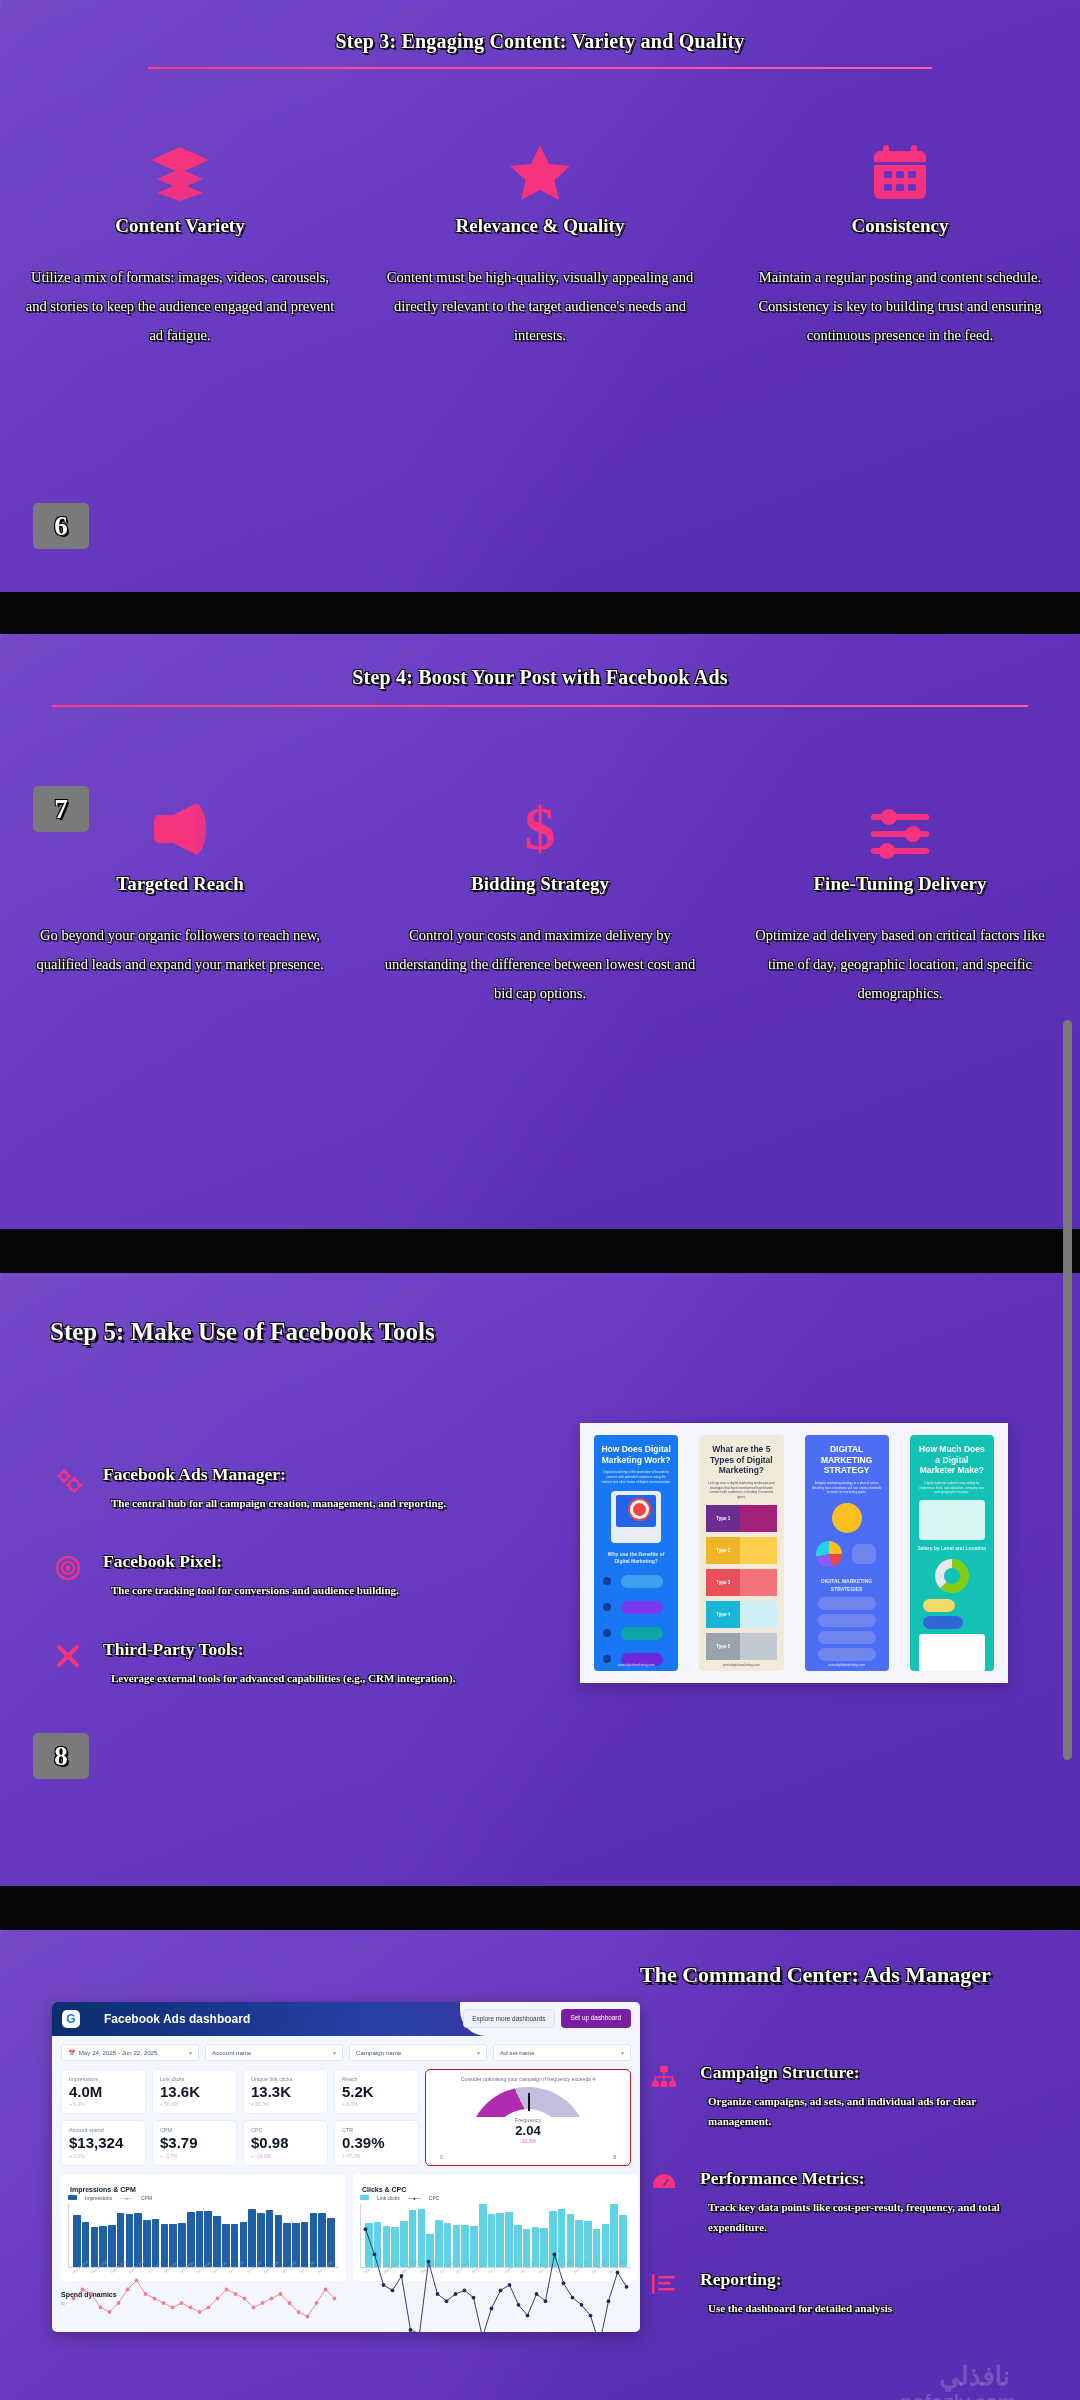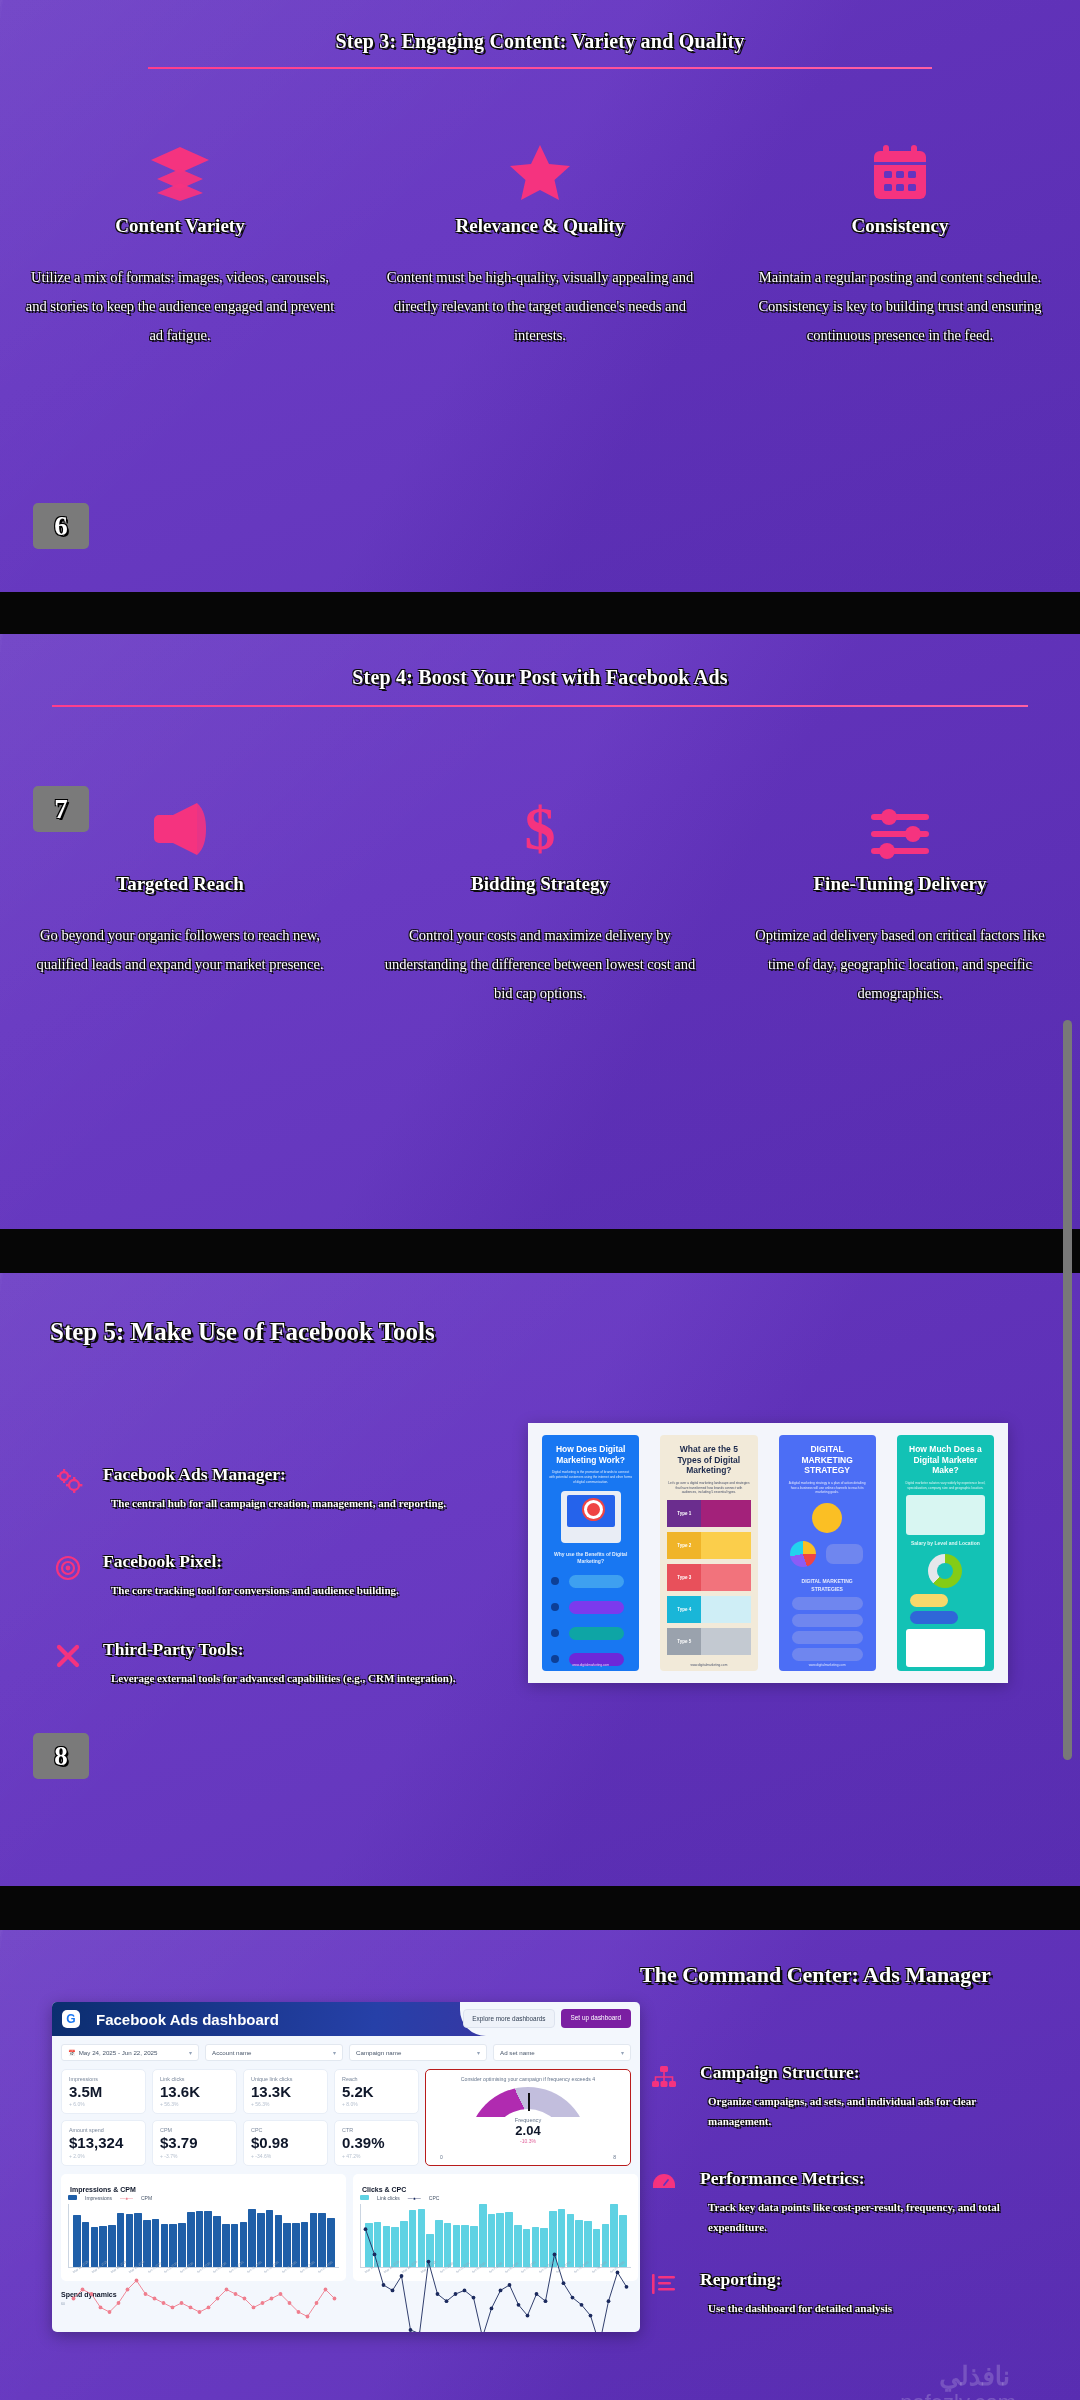--- a/index.html
+++ b/index.html
@@ -64,21 +64,21 @@
     text-shadow: 2px 2px 0 #0c0c0c, -1px -1px 0 #0c0c0c, 1px -1px 0 #0c0c0c, -1px 1px 0 #0c0c0c;
   }
   .b-p {
     color:#fff; font-size:11px; line-height:1.85; margin-top:8px; padding-left:8px;
     text-shadow: 1.6px 1.6px 0 #0c0c0c, -1px -1px 0 #0c0c0c, 1px -1px 0 #0c0c0c, -1px 1px 0 #0c0c0c;
     font-weight: bold;
   }
 
   
   .collage {
-    position:absolute; right:72px; top:150px; width:480px; height:260px;
+    position:absolute; right:72px; top:150px; width:428px; height:260px;
     background:#f3f5fb; z-index:3; display:flex; gap:21px; padding:12px 14px;
     box-shadow:0 3px 14px rgba(0,0,0,.25);
   }
   .ig { flex:1; border-radius:4px; padding:9px 7px; font-family:"Liberation Sans",sans-serif; overflow:hidden; position:relative;}
   .ig-h { font-size:8.5px; font-weight:bold; text-align:center; line-height:1.25; }
   .ig-sub { font-size:3.2px; text-align:center; line-height:1.5; margin-top:5px; opacity:.85;}
   .ig1 { background:#1877f2; color:#fff;}
   .ig2 { background:#f2ead9; color:#1d2a4d;}
   .ig3 { background:#4c6ef5; color:#fff;}
   .ig4 { background:#13c2b5; color:#fff;}
@@ -100,21 +100,21 @@
 
   
   .dash {
     position:absolute; left:52px; top:72px; width:588px; height:330px;
     background:#f3f7fd; border-radius:5px; overflow:hidden; z-index:3;
     font-family:"Liberation Sans",sans-serif; box-shadow:0 4px 16px rgba(0,0,0,.3);
   }
   .dash-top { height:34px; background:linear-gradient(100deg,#0b2e6f 0%,#2640a8 55%,#4b2da0 100%); display:flex; align-items:center; padding:0 10px; position:relative;}
   .dash-top:after{content:"";position:absolute;right:0;top:0;bottom:0;width:180px;background:#f3f7fd;border-bottom-left-radius:26px;}
   .fbmark{width:18px;height:18px;border-radius:5px;background:#fff;display:flex;align-items:center;justify-content:center;color:#1877f2;font-size:12px;font-weight:bold;}
-  .dash-title{color:#fff;font-size:15px;font-weight:bold;margin-left:8px;padding-left:8px;}
+  .dash-title{color:#fff;font-size:12px;font-weight:bold;margin-left:16px;padding-left:8px;}
   .dash-btns{position:absolute;right:9px;top:7px;display:flex;gap:6px;z-index:2;}
   .btn-g{font-size:6.4px;color:#334155;background:#eef2f9;border:1px solid #dde3ee;border-radius:4px;padding:5px 8px;}
   .btn-p{font-size:6.4px;color:#fff;background:#7b1fa2;border-radius:4px;padding:5px 10px;}
   .filters{display:flex;gap:6px;padding:8px 9px 0;}
   .filt{flex:1;height:17px;background:#fff;border:1px solid #e2e8f0;border-radius:3px;display:flex;align-items:center;padding:0 6px;font-size:6.2px;color:#475569;position:relative;}
   .filt .cv{position:absolute;right:6px;color:#94a3b8;font-size:6px;}
   .kpis{display:flex;gap:6px;padding:8px 9px 0;}
   .kgrid{flex:0 0 358px;display:grid;grid-template-columns:repeat(4,1fr);gap:6px;}
   .kpi{background:#fff;border:1px solid #e8eef7;border-radius:5px;padding:6px 7px;}
   .kpi .lab{font-size:5.4px;color:#7a889c;}
@@ -482,21 +482,21 @@
         <div class="filt">
             <span>Ad set name</span>
             <span class="cv">▾</span>
           </div>
       </div>
 
       <div class="kpis">
         <div class="kgrid">
           <div class="kpi">
               <div class="lab">Impressions</div>
-              <div class="val">3.5M</div>
+              <div class="val">4.0M</div>
               <div class="dlt">+ 6.0%</div>
             </div>
           <div class="kpi">
               <div class="lab">Link clicks</div>
               <div class="val">13.6K</div>
               <div class="dlt">+ 56.3%</div>
             </div>
           <div class="kpi">
               <div class="lab">Unique link clicks</div>
               <div class="val">13.3K</div>

